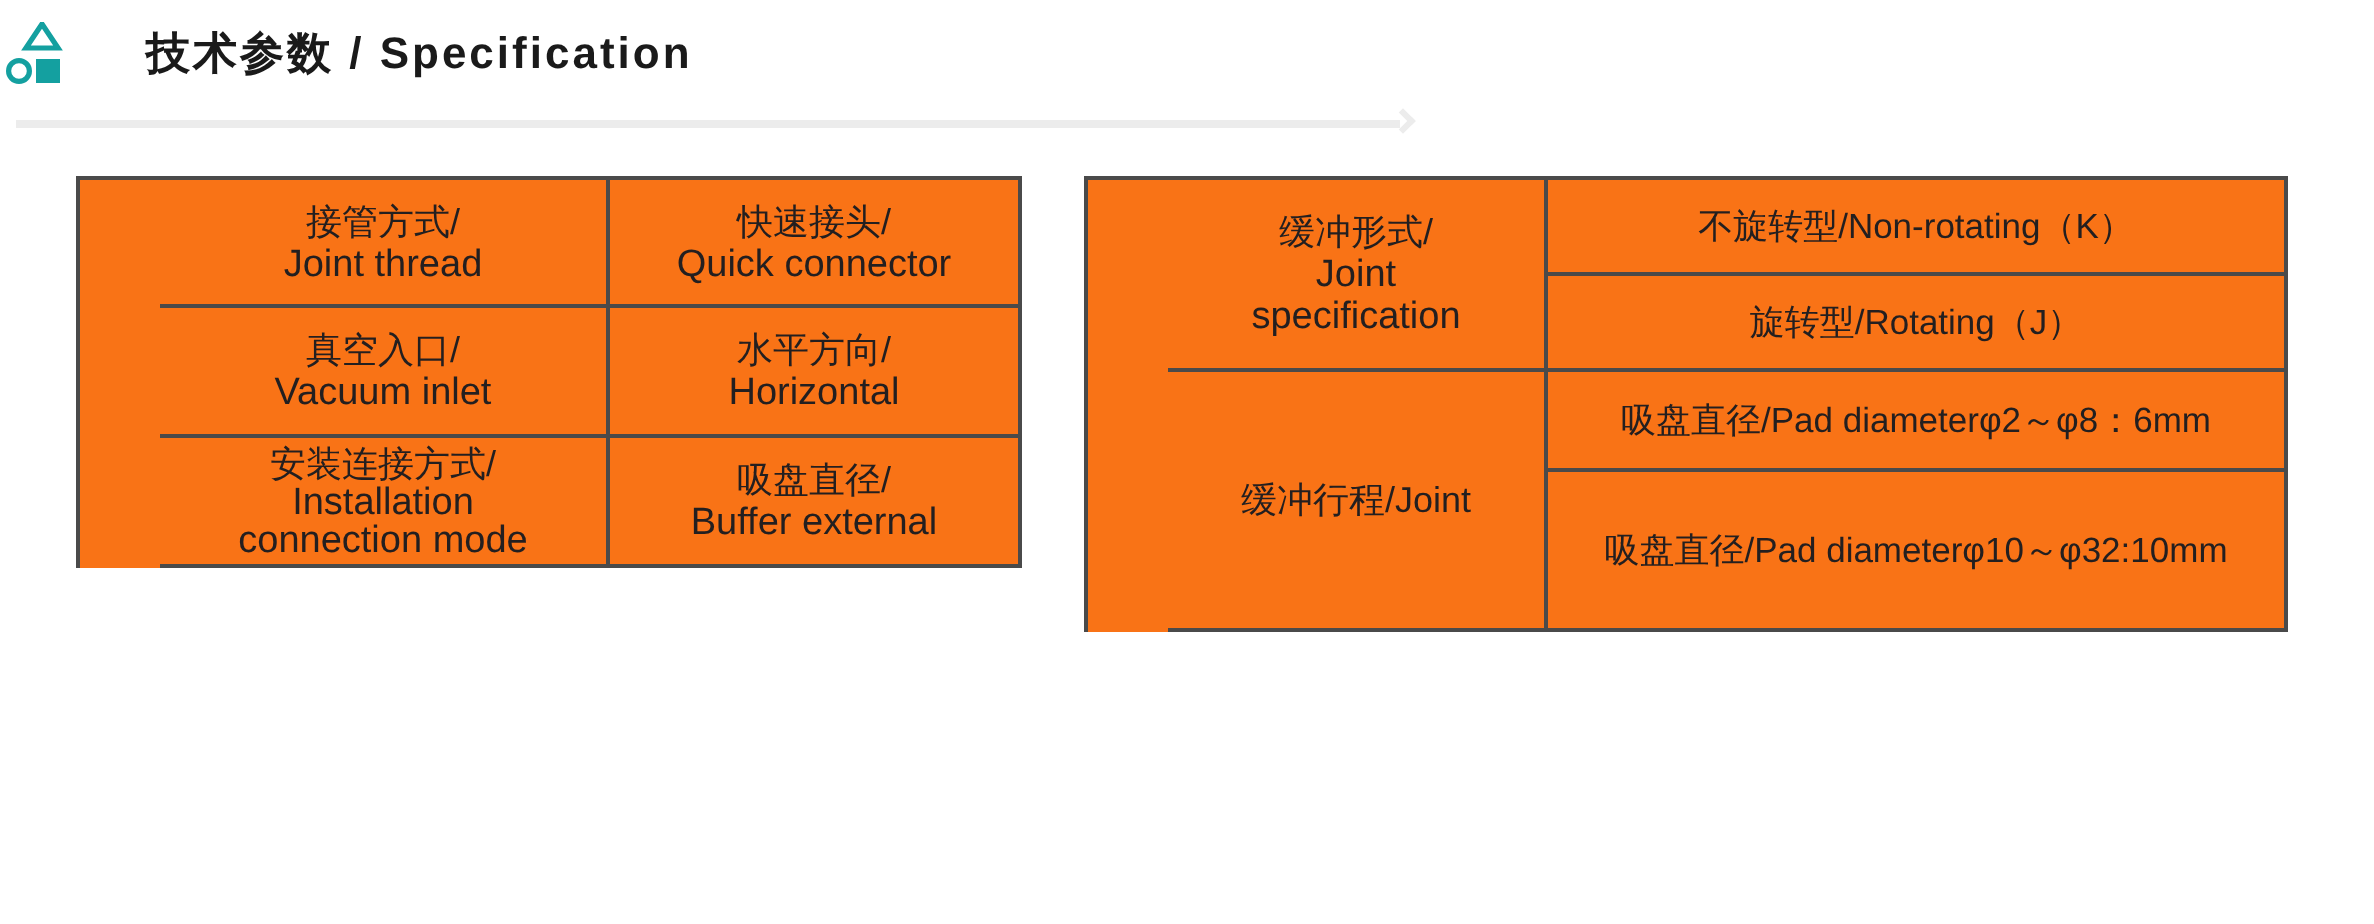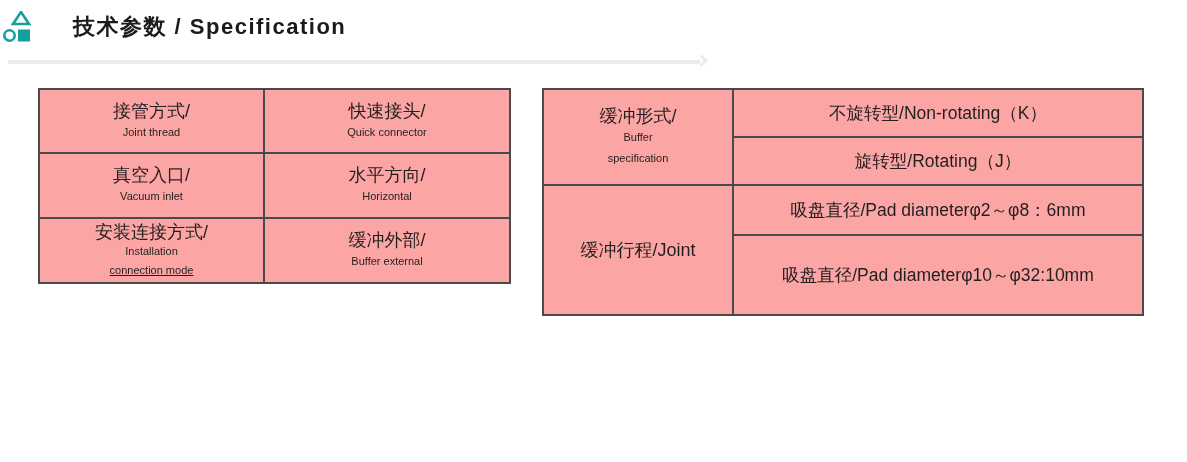--- a/index.html
+++ b/index.html
@@ -24,28 +24,28 @@
     position:absolute; left:8px; top:52px; width:692px; height:4px;
     background:#ececec;
   }
   .hdr-rule-chev {
     position:absolute; left:697px; top:48px; width:9px; height:9px;
     border-top:3px solid #ececec; border-right:3px solid #ececec;
     transform:rotate(45deg);
   }
 
   
-  .tbl { position:absolute; border-top:2px solid #4a4a4a; border-left:2px solid #4a4a4a; background:#fca5a5; }
+  .tbl { position:absolute; border-top:2px solid #4a4a4a; border-left:2px solid #4a4a4a; background:#f97316;padding-left:40px; }
   .cell {
     border-right:2px solid #4a4a4a; border-bottom:2px solid #4a4a4a;
     display:flex; flex-direction:column; align-items:center; justify-content:center;
     text-align:center; overflow:hidden;
   }
   .zh { font-size:18px; line-height:22px; white-space:nowrap; }
-  .en { font-size:11px; line-height:21px; white-space:nowrap; }
+  .en { font-size:19px; line-height:21px; white-space:nowrap; }
   .one-line { font-size:17.5px; line-height:21px; white-space:nowrap; }
 
   
   .tbl-left {
     left:38px; top:88px; width:473px; height:196px;
     display:grid;
     grid-template-columns:225px 1fr;
     grid-template-rows:64px 65px 1fr;
   }
 
@@ -90,33 +90,33 @@
       <div class="en">Vacuum inlet</div>
     </div>
     <div class="cell">
       <div class="zh">水平方向/</div>
       <div class="en">Horizontal</div>
     </div>
 
     <div class="cell" style="line-height:20px;">
       <div class="zh" style="line-height:20px;">安装连接方式/</div>
       <div class="en" style="line-height:19px;">Installation</div>
-      <div class="en" style="line-height:19px;text-decoration:underline;">connection mode</div>
+      <div class="en" style="line-height:19px;">connection mode</div>
     </div>
     <div class="cell">
-      <div class="zh">缓冲外部/</div>
+      <div class="zh">吸盘直径/</div>
       <div class="en">Buffer external</div>
     </div>
   </div>
 
   <div class="tbl tbl-right">
 
     <div class="cell span2">
       <div class="zh">缓冲形式/</div>
-      <div class="en">Buffer</div>
+      <div class="en">Joint</div>
       <div class="en">specification</div>
     </div>
     <div class="cell">
       <div class="one-line">不旋转型/Non-rotating（K）</div>
     </div>
     <div class="cell">
       <div class="one-line">旋转型/Rotating（J）</div>
     </div>
 
     <div class="cell span2">

